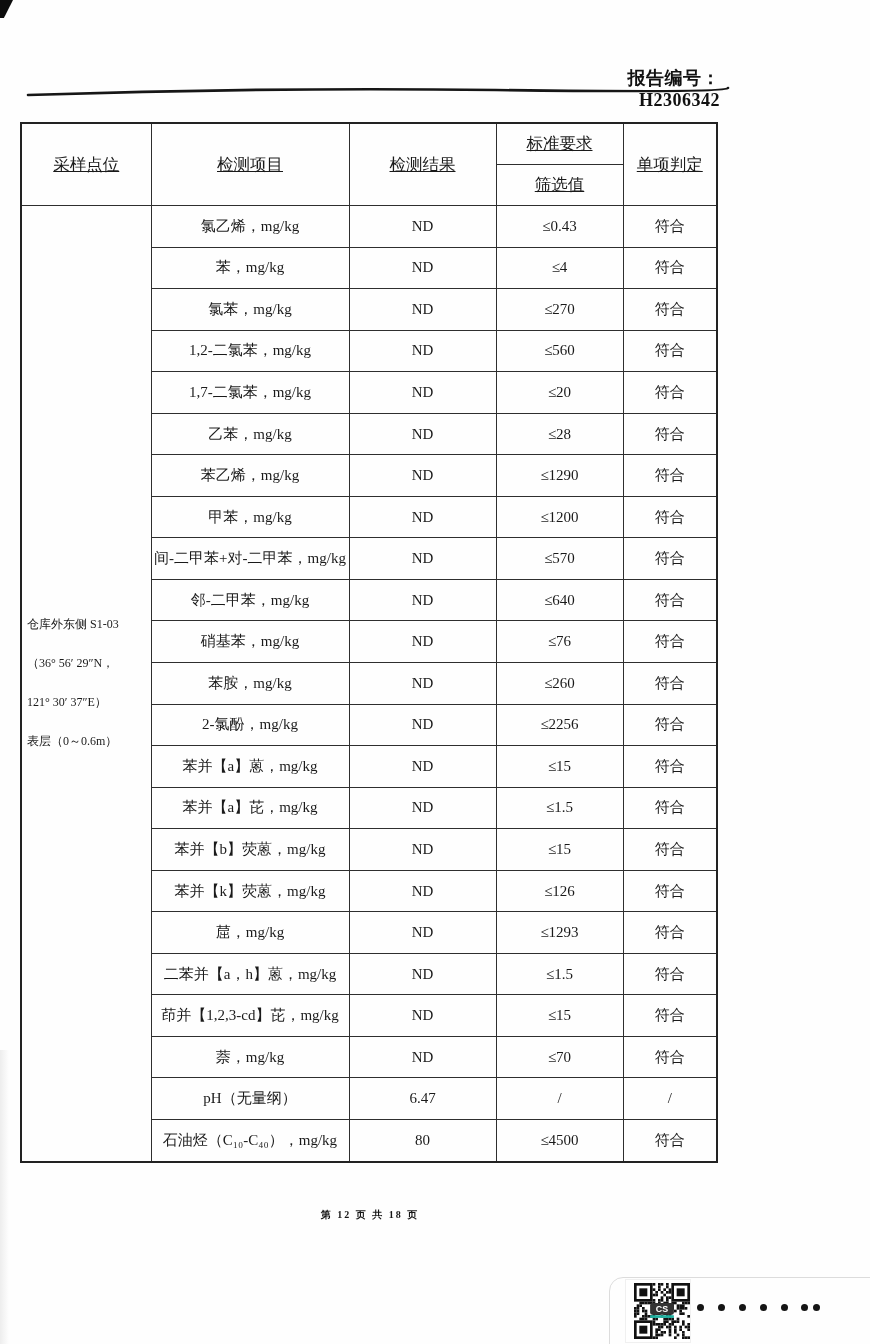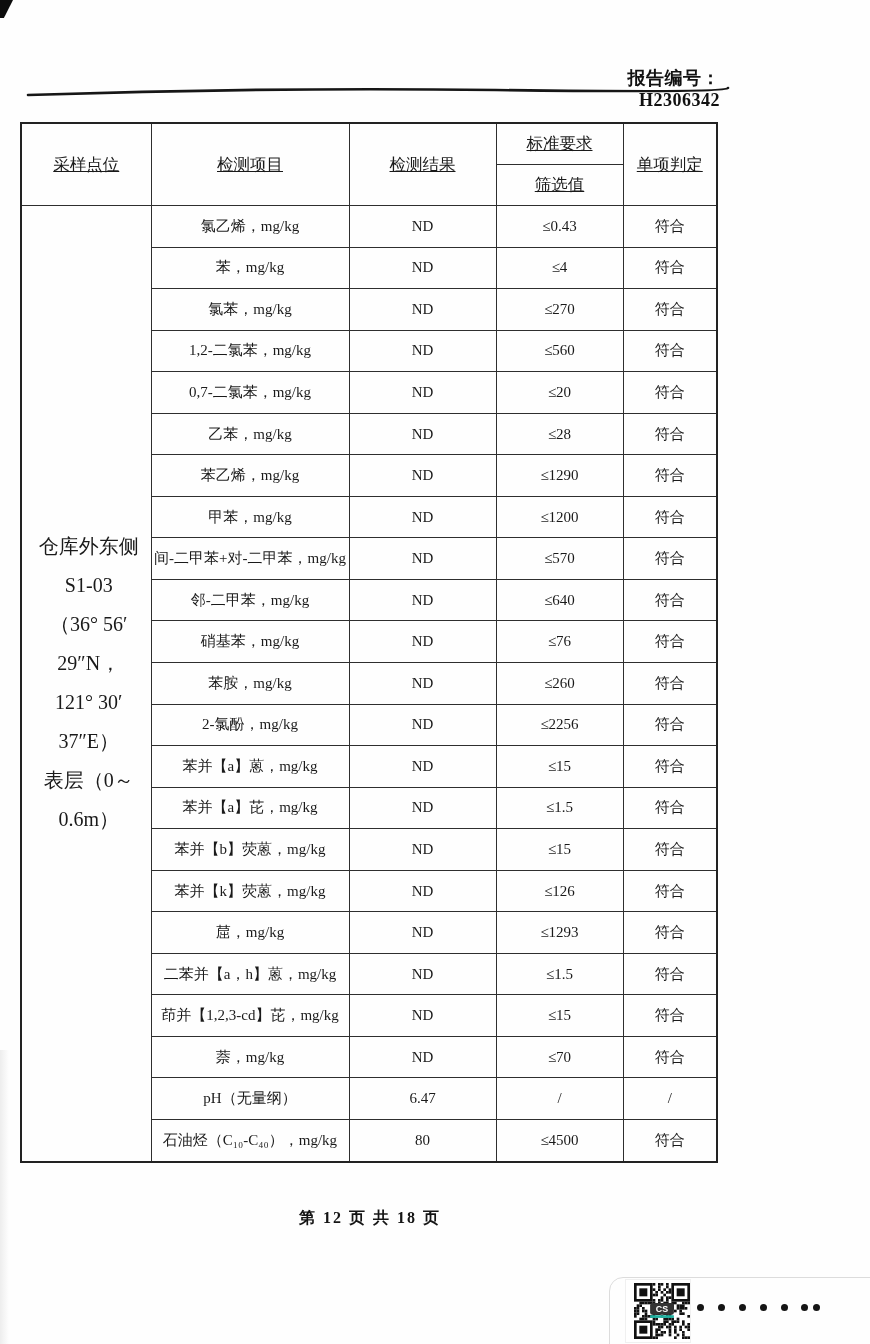--- a/index.html
+++ b/index.html
@@ -19,25 +19,25 @@
     font-size:18px;font-weight:bold;color:#111;letter-spacing:.5px;}
   .head-rule{position:absolute;left:26px;top:84px;width:704px;height:14px;}
   
   .report-table{position:absolute;left:20px;top:122px;border-collapse:collapse;table-layout:fixed;
     width:696px;background:transparent;}
   .report-table td,.report-table th{border:1px solid #2e2e2e;text-align:center;vertical-align:middle;
     font-weight:normal;font-size:16px;color:#1a1a1a;padding:0;overflow:hidden;white-space:nowrap;}
   .report-table{border:2px solid #222;}
   .report-table thead th{height:40px;font-size:16.5px;text-decoration:underline;}
   .report-table tbody td{height:40.55px;font-size:15px;}
-  .report-table td.sample-cell{font-size:20px;text-align:center;padding-left:5px;line-height:39px;
+  .report-table td.sample-cell{font-size:12px;text-align:left;padding-left:5px;line-height:39px;
     white-space:normal;}
   
   .page-indicator{position:absolute;left:260px;top:1208px;width:220px;text-align:center;
-    font-size:16px;font-weight:bold;letter-spacing:2px;color:#151515;}
+    font-size:10px;font-weight:bold;letter-spacing:2px;color:#151515;}
   
   .wm-box{position:absolute;left:609px;top:1277px;width:292px;height:112px;
     border:1.5px solid #d6d6d6;border-radius:14px;opacity:.85;}
   .qr-wrap{position:absolute;left:626px;top:1280px;width:64px;height:62px;background:#fff;
     box-shadow:0 0 0 1px #f0f0f0;display:flex;align-items:center;justify-content:flex-end;}
   .dots{position:absolute;left:697px;top:1303px;width:130px;height:10px;}
   .dots span{position:absolute;top:1px;width:7px;height:7px;border-radius:50%;background:#151515;}
 </style>
 </head>
 <body>
@@ -98,21 +98,21 @@
           <td>≤270</td>
           <td>符合</td>
         </tr>
         <tr>
           <td>1,2-二氯苯，mg/kg</td>
           <td>ND</td>
           <td>≤560</td>
           <td>符合</td>
         </tr>
         <tr>
-          <td>0,7-二氯苯，mg/kg</td>
+          <td>1,7-二氯苯，mg/kg</td>
           <td>ND</td>
           <td>≤20</td>
           <td>符合</td>
         </tr>
         <tr>
           <td>乙苯，mg/kg</td>
           <td>ND</td>
           <td>≤28</td>
           <td>符合</td>
         </tr>

